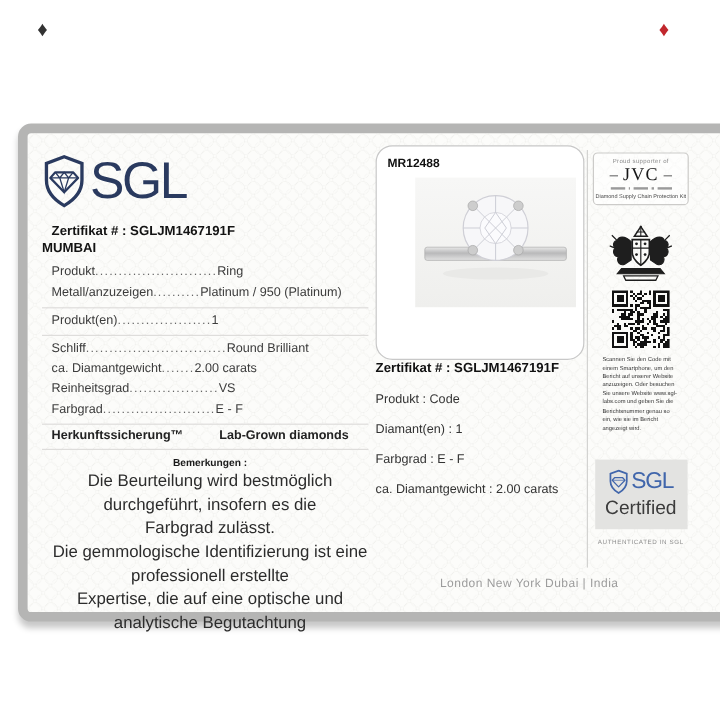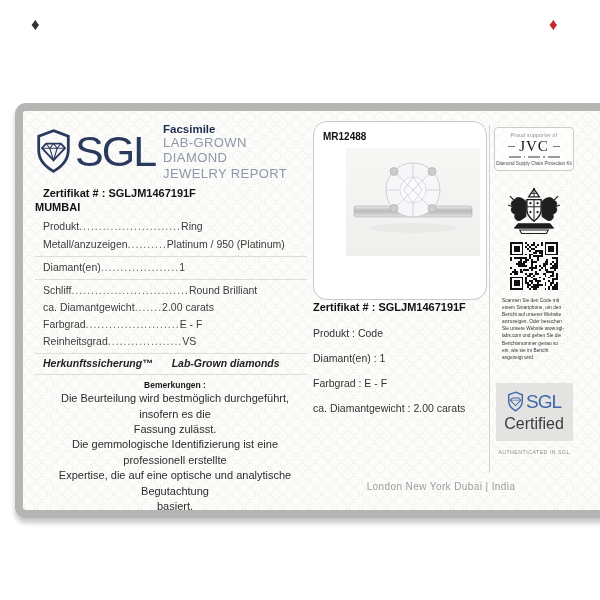--- a/index.html
+++ b/index.html
@@ -31,24 +31,24 @@
   .logo-text{font-size:43px;font-weight:500;color:#2a3a5f;letter-spacing:-2px;line-height:1;margin-left:3px;}
   .title-block{margin-left:8px;padding-top:2px;}
   .facsimile{font-size:11.5px;font-weight:bold;color:#1d2c4e;line-height:1.05;}
   .report-title{font-size:13px;color:#8f98a6;letter-spacing:.4px;line-height:1.2;font-weight:500;}
   .cert-id{margin-top:12px;padding-left:8px;font-size:11px;font-weight:bold;color:#131313;line-height:1.2;}
   .city{font-size:11px;font-weight:bold;color:#131313;line-height:1.2;margin-top:1px;}
   .spec-row{margin-top:4px;font-size:10.5px;color:#3c3c3c;line-height:1.25;padding-left:8px;white-space:nowrap;}
   .spec-row .dots{letter-spacing:1px;color:#666;}
   .spec-row.first{margin-top:6px;}
   .sep{border-top:1px solid #dedddb;margin:5px 0 3px 0;height:0;}
-  .origin-row{margin-top:3px;padding-left:8px;font-size:10.5px;font-weight:bold;color:#222;display:flex;gap:19px;white-space:nowrap;font-style:italic;}
+  .origin-row{margin-top:3px;padding-left:8px;font-size:10.5px;font-weight:bold;color:#222;display:flex;gap:30px;white-space:nowrap;}
   .remarks{margin-top:5px;padding-left:8px;text-align:center;}
   .remarks-title{font-size:8.5px;font-weight:bold;color:#1a1a1a;line-height:1.3;}
-  .remark-line{font-size:11px;color:#2c2c2c;line-height:1.4;}
+  .remark-line{font-size:14px;color:#2c2c2c;line-height:1.4;}
 
   
   .photo-frame{position:absolute;left:290px;top:10px;width:172px;height:177px;background:#ffffff;border:1px solid #c8c8c8;border-radius:14px;}
   .photo-ref{position:absolute;left:9px;top:9px;font-size:10px;font-weight:bold;color:#111;}
   .photo-area{position:absolute;left:32px;top:26px;width:134px;height:108px;background:linear-gradient(#f7f7f6,#efefed);}
   .mid{position:absolute;left:290px;top:190px;width:190px;}
   .mid-cert-id{font-size:11px;font-weight:bold;color:#111;line-height:1.2;}
   .mid-row{font-size:10.5px;color:#333;margin-top:12.5px;line-height:1.2;}
 
   
@@ -83,66 +83,60 @@
 <div class="cert">
 
   <div class="left">
     <div class="logo-row">
       <svg class="logo-shield" viewBox="0 0 40 48">
         <path d="M20 2 L36 8 V23 C36 35 28 41.5 20 46 C12 41.5 4 35 4 23 V8 Z" fill="none" stroke="#2a3a5f" stroke-width="3"></path>
         <path d="M12 16 H28 L32.5 21 L20 34 L7.5 21 Z" fill="none" stroke="#2a3a5f" stroke-width="2" stroke-linejoin="round"></path>
         <path d="M12 16 L16 21 L20 16 L24 21 L28 16 M7.5 21 H32.5 M16 21 L20 34 L24 21" fill="none" stroke="#2a3a5f" stroke-width="1.2"></path>
       </svg>
       <span class="logo-text">SGL</span>
-      <div class="title-block">
-        <div class="facsimile">Facsimile</div>
-        <div class="report-title">LAB-GROWN DIAMOND</div>
-        <div class="report-title">JEWELRY REPORT</div>
-      </div>
     </div>
 
     <div class="cert-id">Zertifikat # : SGLJM1467191F</div>
     <div class="city">MUMBAI</div>
 
     <div class="spec-row first">
       <span>Produkt</span><span class="dots">..........................</span><span>Ring</span>
     </div>
     <div class="spec-row">
       <span>Metall/anzuzeigen</span><span class="dots">..........</span><span>Platinum / 950 (Platinum)</span>
     </div>
     <div class="sep"></div>
     <div class="spec-row">
-      <span>Diamant(en)</span><span class="dots">....................</span><span>1</span>
+      <span>Produkt(en)</span><span class="dots">....................</span><span>1</span>
     </div>
     <div class="sep"></div>
     <div class="spec-row">
       <span>Schliff</span><span class="dots">..............................</span><span>Round Brilliant</span>
     </div>
     <div class="spec-row">
       <span>ca. Diamantgewicht</span><span class="dots">.......</span><span>2.00 carats</span>
     </div>
     <div class="spec-row">
+      <span>Reinheitsgrad</span><span class="dots">...................</span><span>VS</span>
+    </div>
+    <div class="spec-row">
       <span>Farbgrad</span><span class="dots">........................</span><span>E - F</span>
-    </div>
-    <div class="spec-row">
-      <span>Reinheitsgrad</span><span class="dots">...................</span><span>VS</span>
     </div>
     <div class="sep"></div>
     <div class="origin-row">
       <span>Herkunftssicherung™</span>
       <span>Lab-Grown diamonds</span>
     </div>
     <div class="sep"></div>
     <div class="remarks">
       <div class="remarks-title">Bemerkungen :</div>
       <div class="remark-line">Die Beurteilung wird bestmöglich durchgeführt, insofern es die</div>
-      <div class="remark-line">Fassung zulässt.</div>
+      <div class="remark-line">Farbgrad zulässt.</div>
       <div class="remark-line">Die gemmologische Identifizierung ist eine professionell erstellte</div>
       <div class="remark-line">Expertise, die auf eine optische und analytische Begutachtung</div>
-      <div class="remark-line">basiert.</div>
     </div>
   </div>
 
   <div class="photo-frame">
     <div class="photo-ref">MR12488</div>
     <div class="photo-area">
       <svg width="134" height="108" viewBox="0 0 134 108">
         <defs>
           <linearGradient id="bandGrad" x1="0" y1="0" x2="0" y2="1">
             <stop offset="0" stop-color="#e8e8e8"></stop>

